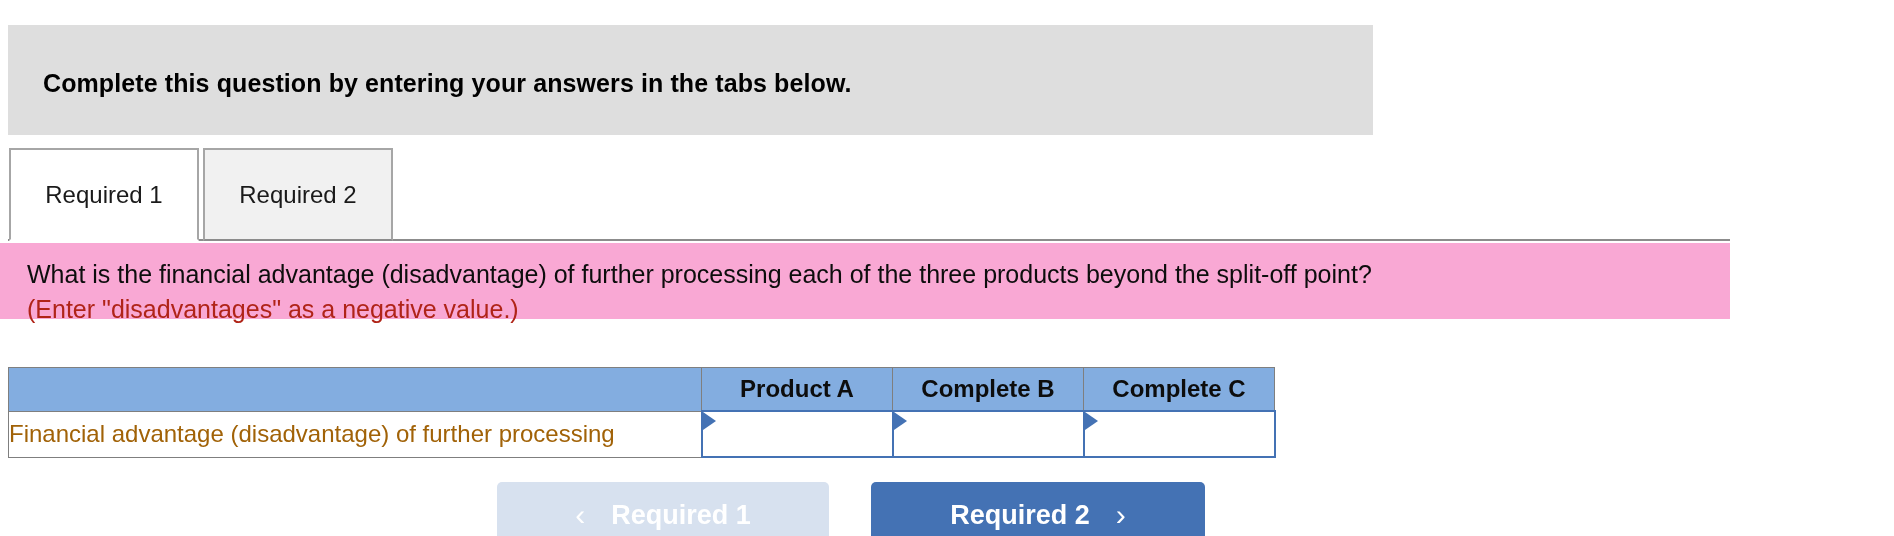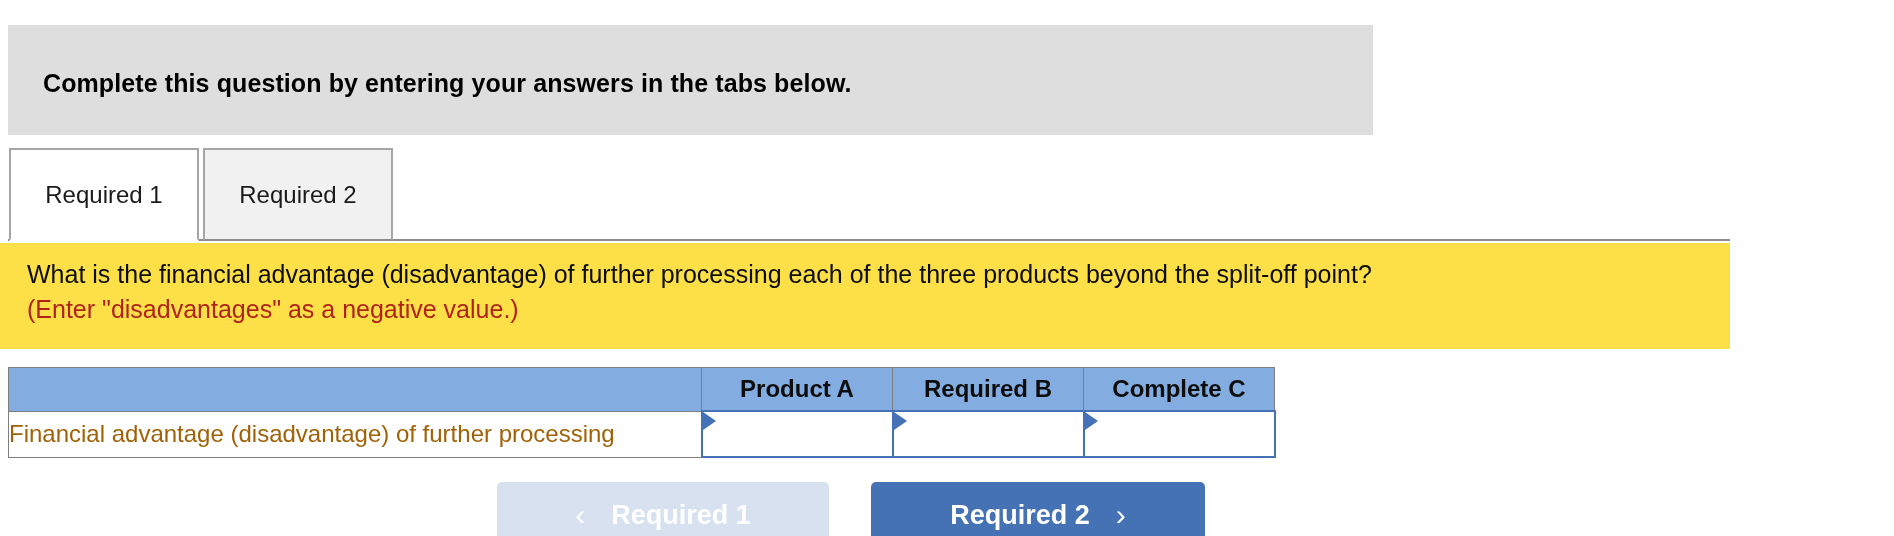--- a/index.html
+++ b/index.html
@@ -80,22 +80,22 @@
     border-bottom: 2px solid #8c8c8c;
     z-index: 2;
   }
 
   
   .question-banner {
     position: absolute;
     left: 0px;
     top: 243px;
     width: 1730px;
-    height: 106px;
-    background: #fde047;
+    height: 76px;
+    background: #f9a8d4;
     box-sizing: border-box;
   }
   .question-line {
     position: absolute;
     left: 27px;
     font-size: 25px;
     color: #0d0d0d;
     white-space: nowrap;
   }
   .question-line-1 { top: 17px; }
@@ -215,21 +215,21 @@
 <div class="question-banner">
   <div class="question-line question-line-1">What is the financial advantage (disadvantage) of further processing each of the three products beyond the split-off point?</div>
   <div class="question-line question-line-2">(Enter "disadvantages" as a negative value.)</div>
 </div>
 
 <table class="answer-table">
   <thead>
     <tr>
       <th class="hdr-blank"></th>
       <th class="hdr-product">Product A</th>
-      <th class="hdr-product">Required B</th>
+      <th class="hdr-product">Complete B</th>
       <th class="hdr-product">Complete C</th>
     </tr>
   </thead>
   <tbody>
     <tr>
       <td class="row-label">Financial advantage (disadvantage) of further processing</td>
       <td class="cell-input">
         <span class="cell-marker"></span>
         <span></span>
       </td>

